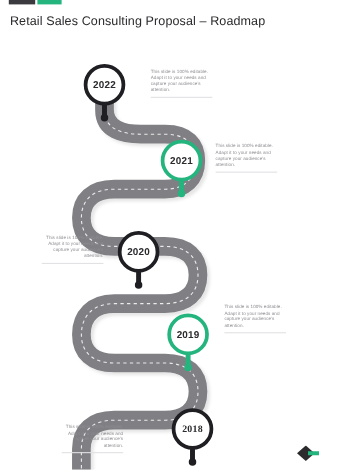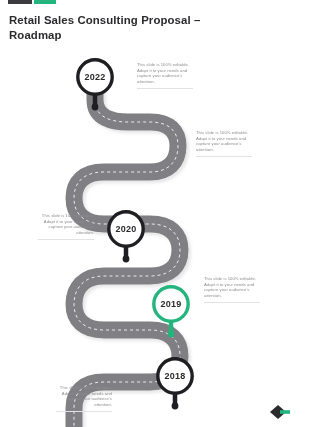--- a/index.html
+++ b/index.html
@@ -36,21 +36,21 @@
   }
 
   
   .slide-title {
     position: absolute;
     top: 13px;
     left: 9px;
     width: 240px;
     font-size: 11.4px;
     line-height: 15px;
-    font-weight: bold;
+    font-weight: normal;
     color: #2b2b2e;
     letter-spacing: 0.1px;
   }
 
   
   .stage {
     position: absolute;
     top: 0;
     left: 0;
     width: 296px;
@@ -211,20 +211,28 @@
       <circle cx="20" cy="50" r="3.4" fill="#1f1f23"></circle>
       <circle cx="20" cy="20" r="17.2" fill="#ffffff" stroke="#1f1f23" stroke-width="3.4"></circle>
     </svg>
     <div class="year-label">2022</div>
   </div>
   <div class="text-block" style="left:137px; top:62px;">
     <div class="body">This slide is 100% editable. Adapt it to your needs and capture your audience's attention.</div>
     <div class="rule"></div>
   </div>
 
+  <div class="marker" style="left:145px; top:126px;">
+    <svg class="pin-svg" width="40" height="52" viewBox="0 0 40 52">
+      <path d="M 20 38 L 20 50" stroke="#24b47e" stroke-width="4.5" stroke-linecap="round"></path>
+      <circle cx="20" cy="50" r="3.4" fill="#24b47e"></circle>
+      <circle cx="20" cy="20" r="17.2" fill="#ffffff" stroke="#24b47e" stroke-width="3.4"></circle>
+    </svg>
+    <div class="year-label">2021</div>
+  </div>
   <div class="text-block" style="left:196px; top:130px;">
     <div class="body">This slide is 100% editable. Adapt it to your needs and capture your audience's attention.</div>
     <div class="rule"></div>
   </div>
 
   <div class="marker" style="left:106px; top:209px;text-align:right;">
     <svg class="pin-svg" width="40" height="52" viewBox="0 0 40 52">
       <path d="M 20 38 L 20 50" stroke="#1f1f23" stroke-width="4.5" stroke-linecap="round"></path>
       <circle cx="20" cy="50" r="3.4" fill="#1f1f23"></circle>
       <circle cx="20" cy="20" r="17.2" fill="#ffffff" stroke="#1f1f23" stroke-width="3.4"></circle>
@@ -242,21 +250,21 @@
       <circle cx="20" cy="50" r="3.4" fill="#24b47e"></circle>
       <circle cx="20" cy="20" r="17.2" fill="#ffffff" stroke="#24b47e" stroke-width="3.4"></circle>
     </svg>
     <div class="year-label">2019</div>
   </div>
   <div class="text-block" style="left:204px; top:276px;">
     <div class="body">This slide is 100% editable. Adapt it to your needs and capture your audience's attention.</div>
     <div class="rule"></div>
   </div>
 
-  <div class="marker" style="left:155px; top:356px;">
+  <div class="marker" style="left:155px; top:370px;font-family:Liberation Serif, serif;">
     <svg class="pin-svg" width="40" height="52" viewBox="0 0 40 52">
       <path d="M 20 38 L 20 50" stroke="#1f1f23" stroke-width="4.5" stroke-linecap="round"></path>
       <circle cx="20" cy="50" r="3.4" fill="#1f1f23"></circle>
       <circle cx="20" cy="20" r="17.2" fill="#ffffff" stroke="#1f1f23" stroke-width="3.4"></circle>
     </svg>
     <div class="year-label">2018</div>
   </div>
   <div class="text-block" style="left:52px; top:385px; text-align:right;">
     <div class="body">This slide is 100% editable. Adapt it to your needs and capture your audience's attention.</div>
     <div class="rule" style="margin-left:4px;"></div>

